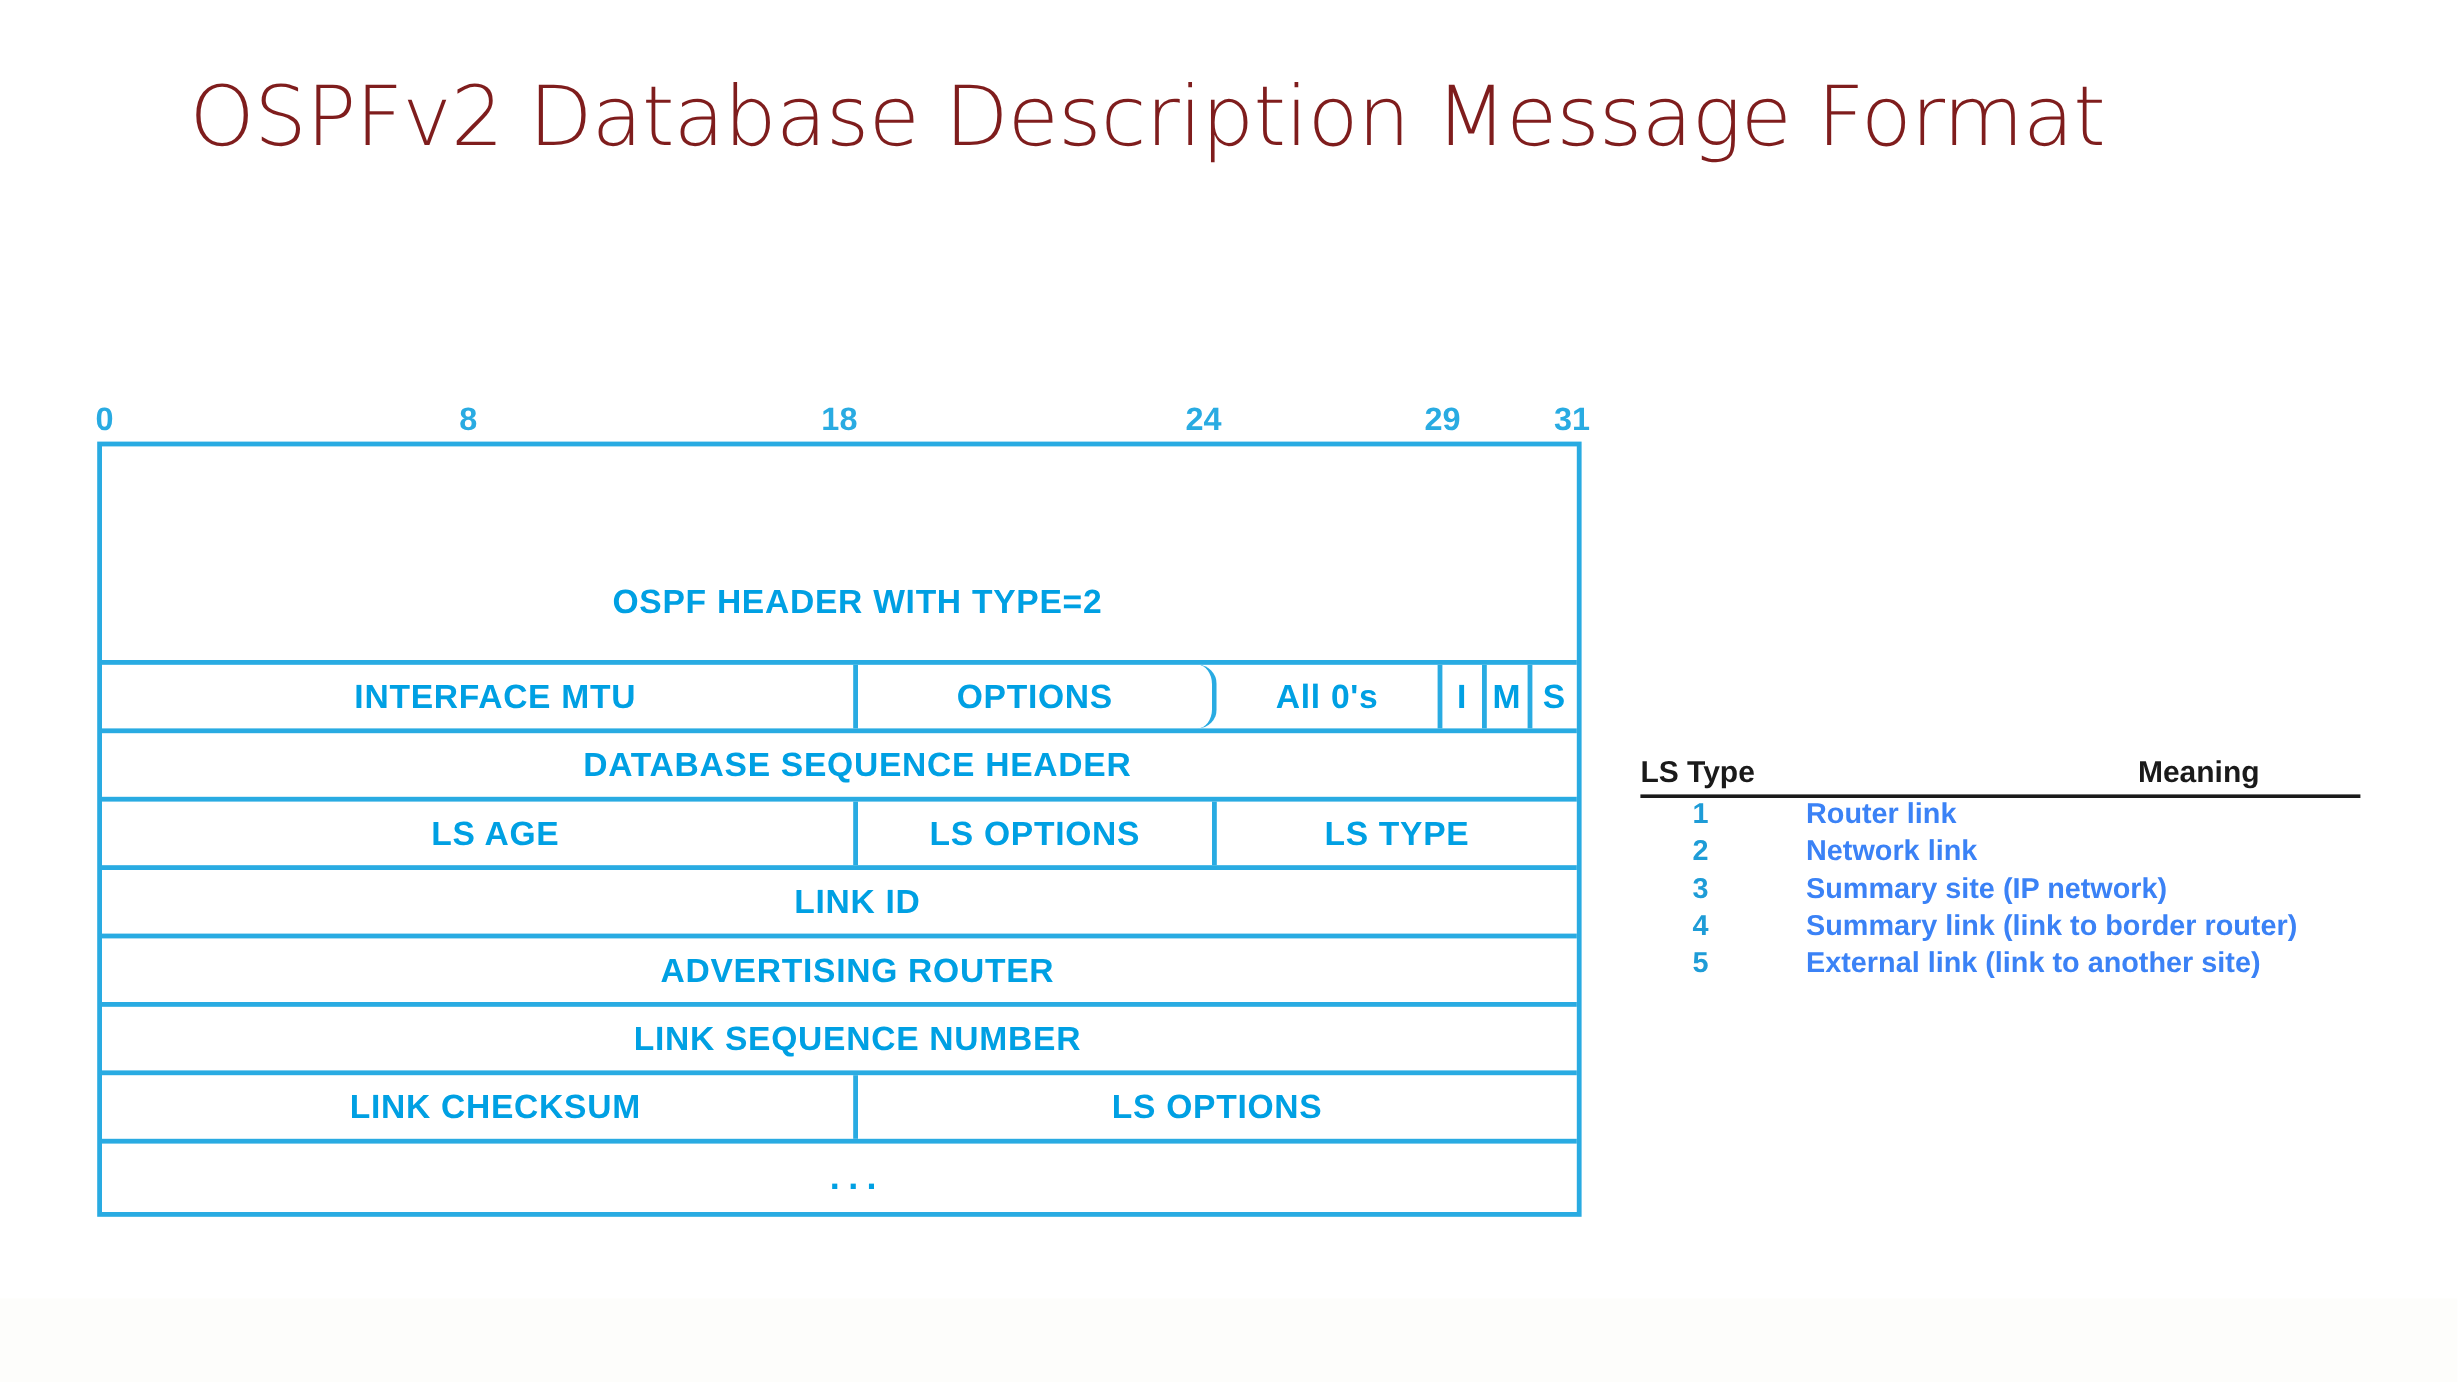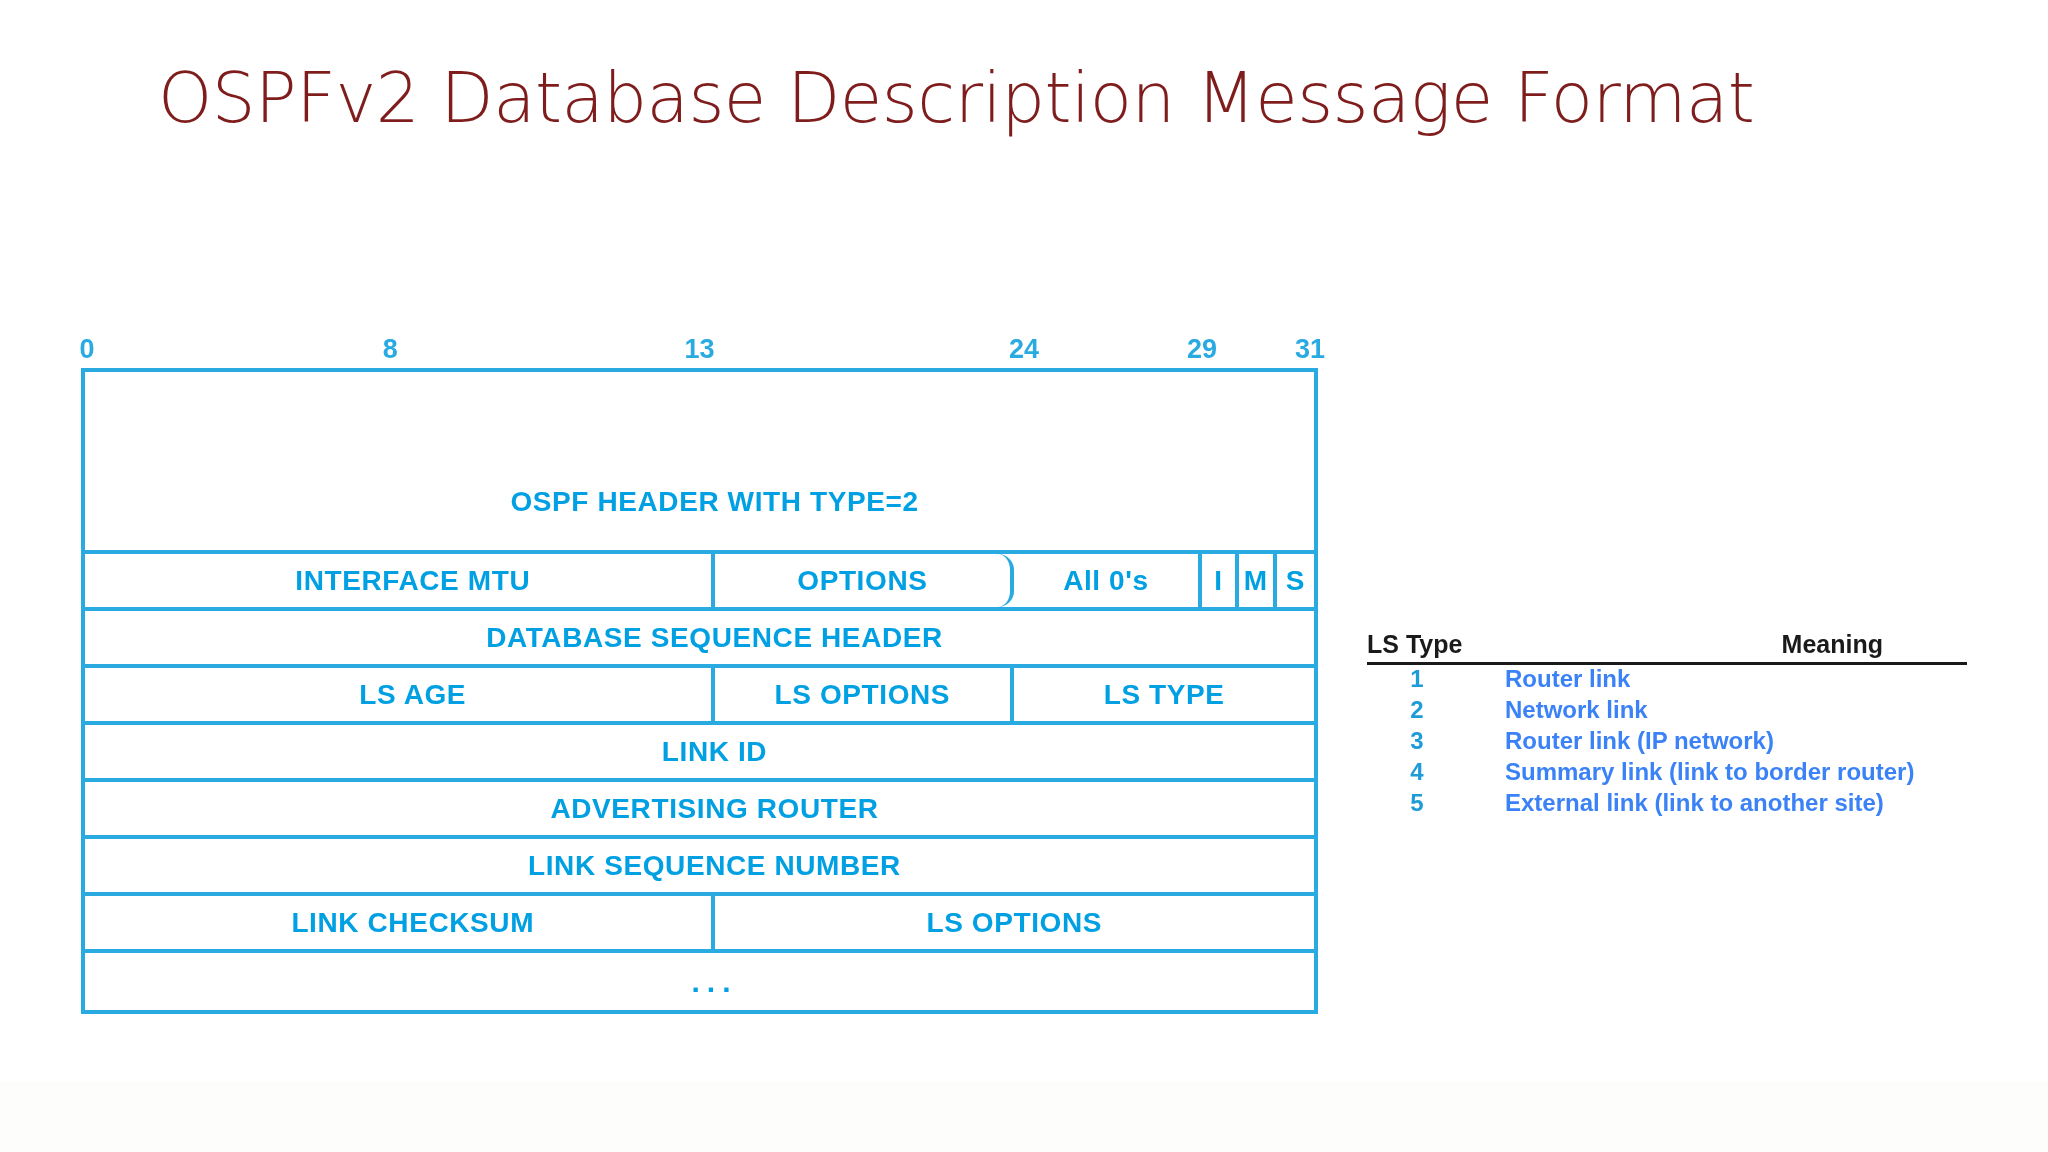--- a/index.html
+++ b/index.html
@@ -169,22 +169,22 @@
   }
 </style>
 </head>
 <body>
 
 <div id="slide-title">OSPFv2 Database Description Message Format</div>
 
 <div id="bit-ruler">
     <div class="ruler-tick" style="left: 6px;">0</div>
     <div class="ruler-tick" style="left: 309.25px;">8</div>
-    <div class="ruler-tick" style="left: 618.5px;">13</div>
-    <div class="ruler-tick" style="left: 943px;">24</div>
+    <div class="ruler-tick" style="left: 618.5px;">18</div>
+    <div class="ruler-tick" style="left: 922px;">24</div>
     <div class="ruler-tick" style="left: 1121.03px;">29</div>
     <div class="ruler-tick" style="left: 1229px;">31</div>
   </div>
 
 <div id="packet-diagram">
     <div class="pkt-row row-header">
       <div class="pkt-cell" style="flex: 0 0 100%;">
         <span class="header-label">OSPF HEADER WITH TYPE=2</span>
       </div>
     </div>
@@ -231,21 +231,21 @@
       <div class="lstype-row">
         <div class="cell-type">1</div>
         <div class="cell-meaning">Router link</div>
       </div>
       <div class="lstype-row">
         <div class="cell-type">2</div>
         <div class="cell-meaning">Network link</div>
       </div>
       <div class="lstype-row">
         <div class="cell-type">3</div>
-        <div class="cell-meaning">Router link (IP network)</div>
+        <div class="cell-meaning">Summary site (IP network)</div>
       </div>
       <div class="lstype-row">
         <div class="cell-type">4</div>
         <div class="cell-meaning">Summary link (link to border router)</div>
       </div>
       <div class="lstype-row">
         <div class="cell-type">5</div>
         <div class="cell-meaning">External link (link to another site)</div>
       </div>
     </div>

